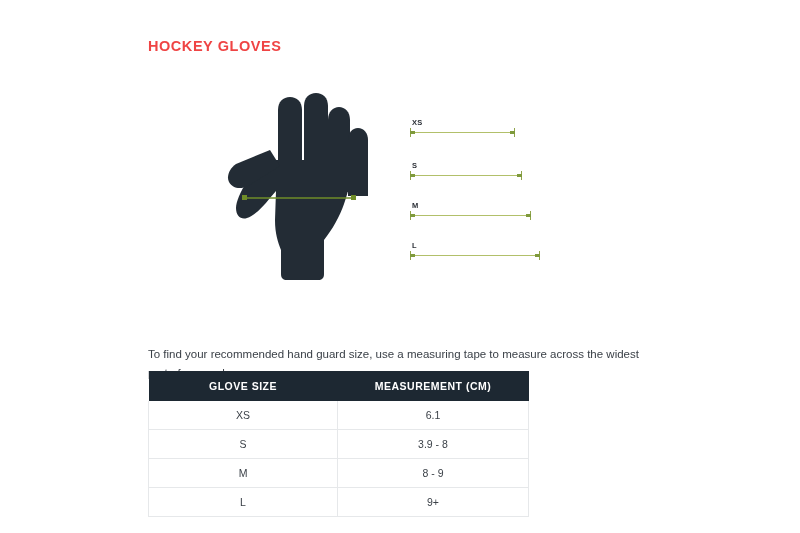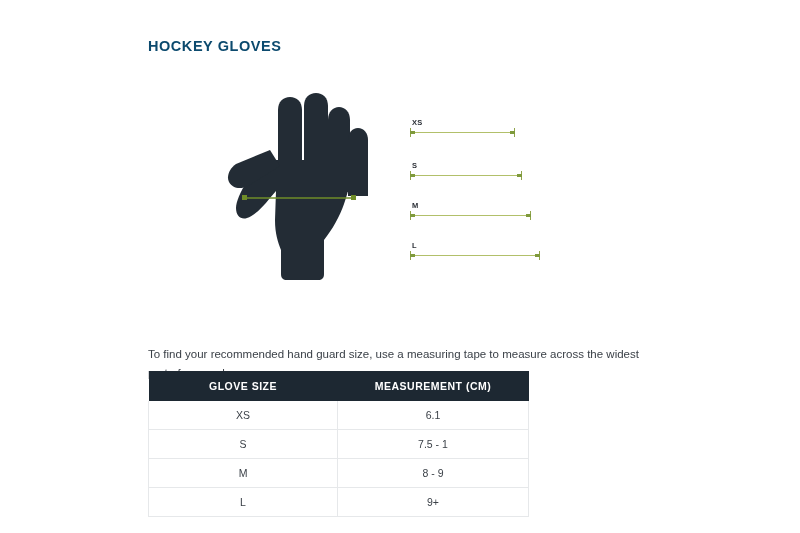--- a/index.html
+++ b/index.html
@@ -23,21 +23,21 @@
   }
 
   
   .page-title {
     position: absolute;
     left: 148px;
     top: 38px;
     font-size: 14.5px;
     font-weight: bold;
     letter-spacing: 0.55px;
-    color: #0c4a6e;
+    color: #ef4444;
     text-transform: uppercase;
     white-space: nowrap;
   }
 
   
   .illustration {
     position: absolute;
     left: 148px;
     top: 88px;
     width: 410px;
@@ -270,21 +270,21 @@
         <th>MEASUREMENT (cm)</th>
       </tr>
     </thead>
     <tbody>
       <tr>
         <td>XS</td>
         <td>6.1</td>
       </tr>
       <tr>
         <td>S</td>
-        <td>7.5 - 1</td>
+        <td>3.9 - 8</td>
       </tr>
       <tr>
         <td>M</td>
         <td>8 - 9</td>
       </tr>
       <tr>
         <td>L</td>
         <td>9+</td>
       </tr>
     </tbody>

